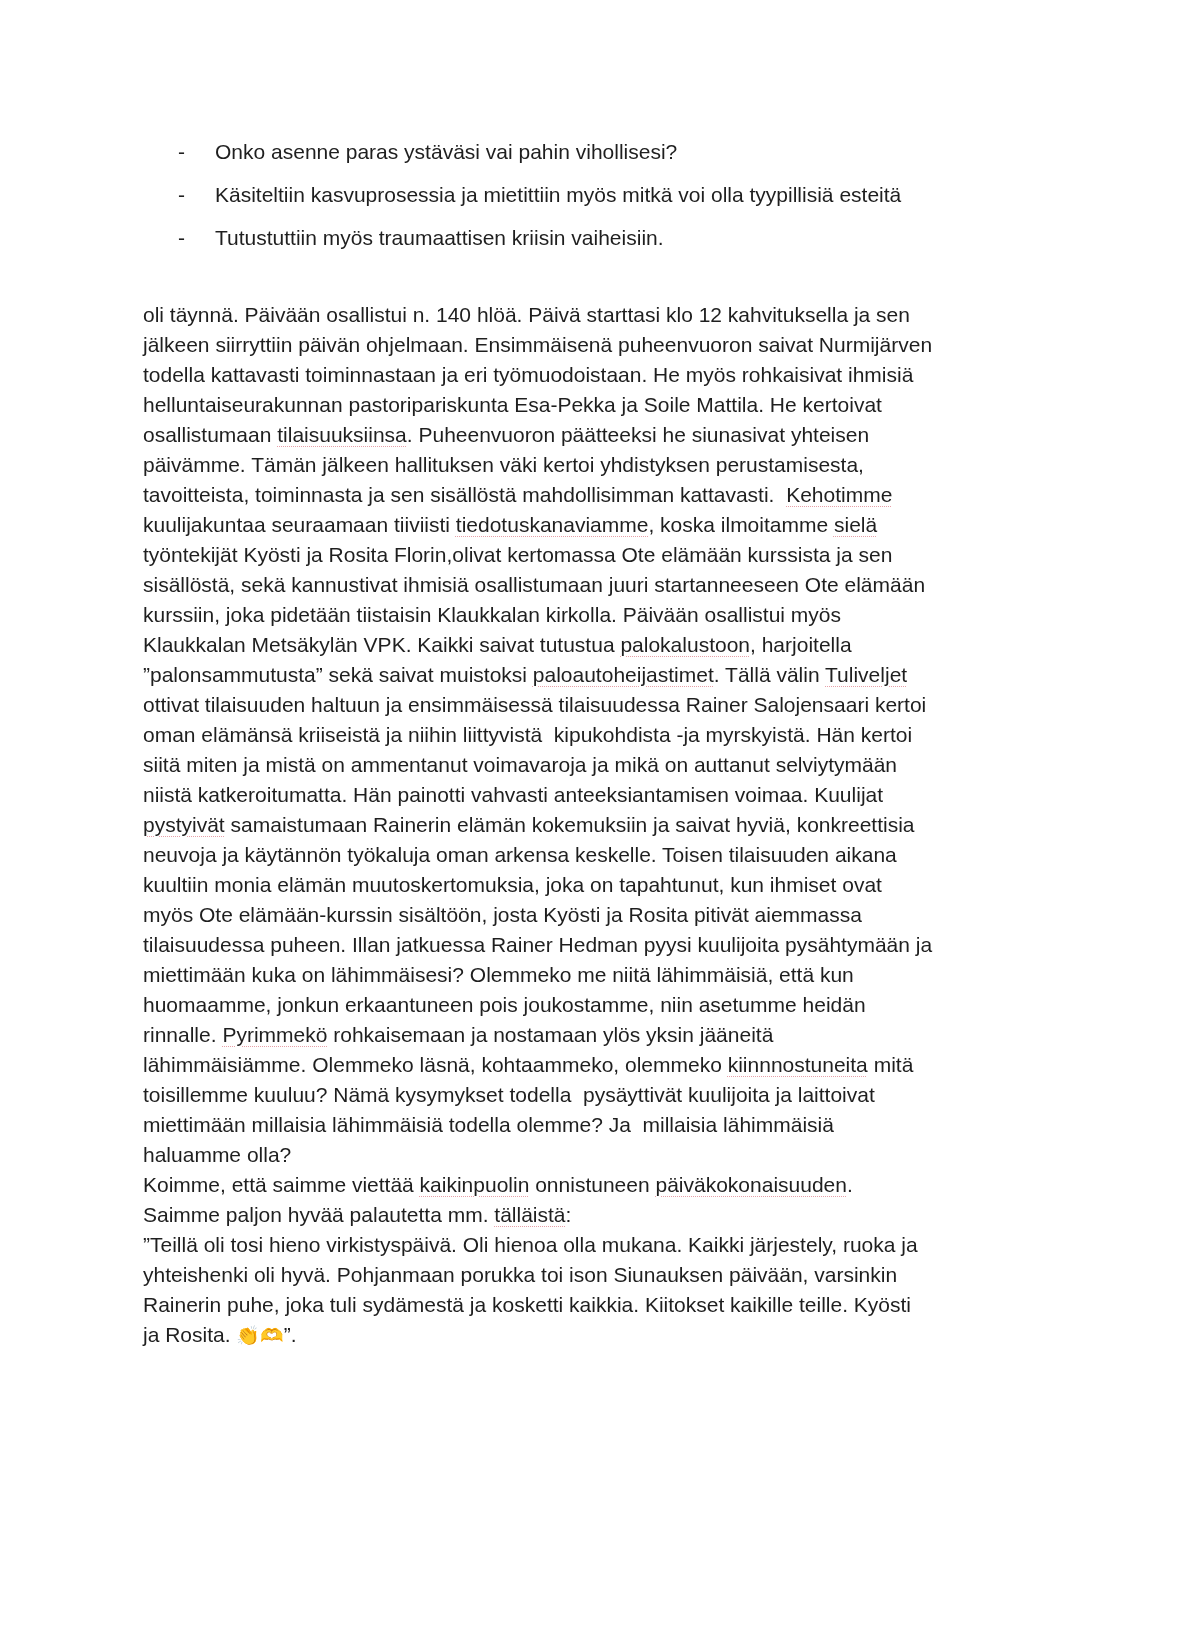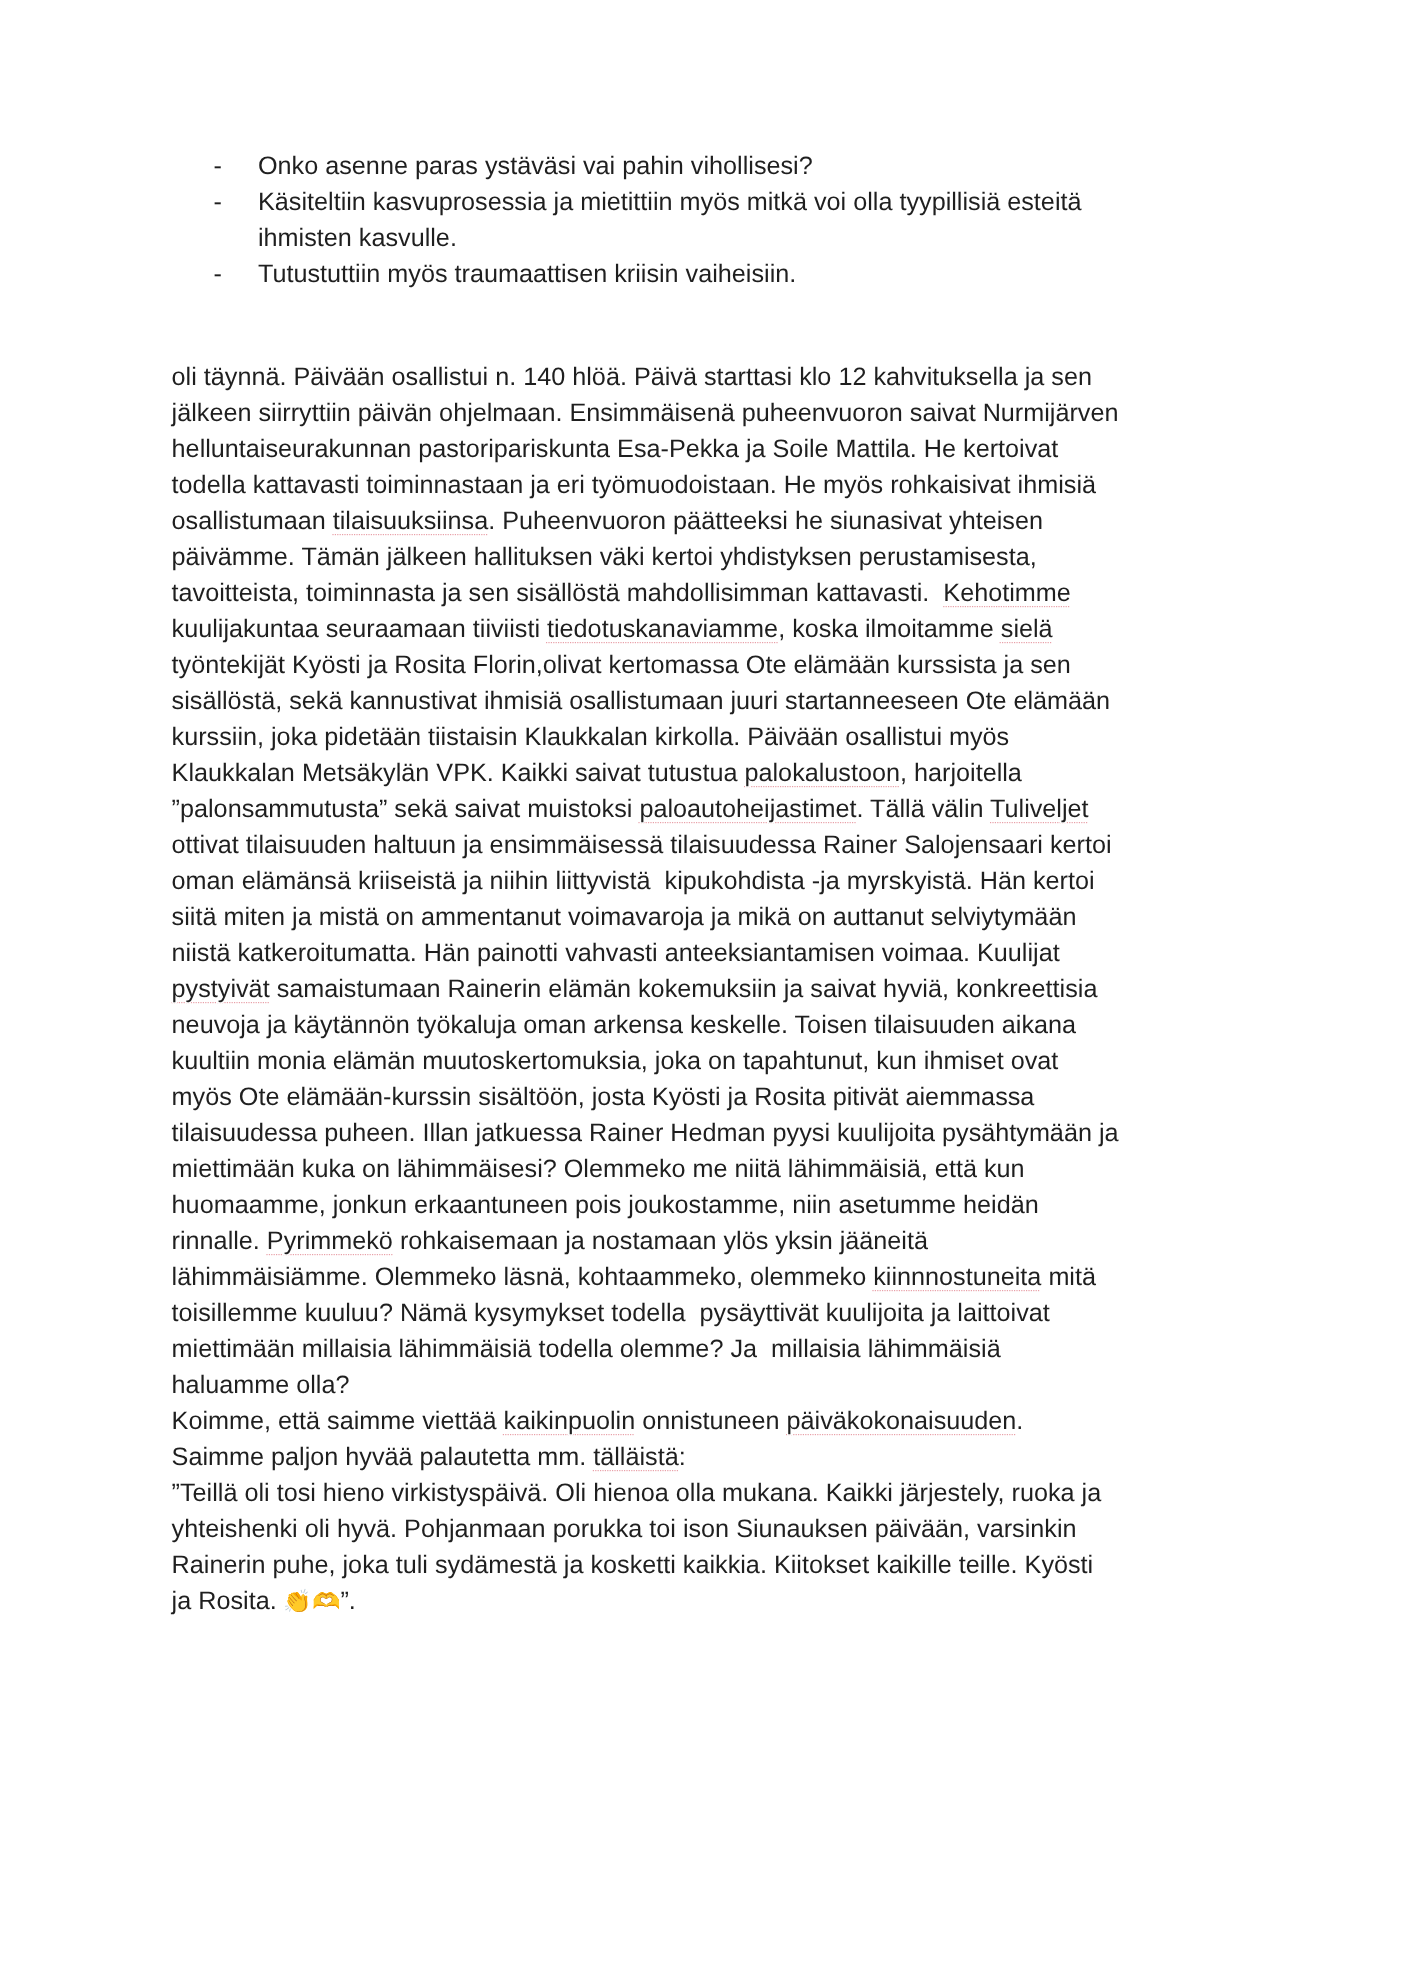--- a/index.html
+++ b/index.html
@@ -35,21 +35,21 @@
       position: relative;
       padding-left: 37px;
       font-size: 21px;
       line-height: 30px;
     }
     .bullet-dash {
       position: absolute;
       left: 0;
       top: 0;
     }
-    .bullet-line { display: block; white-space: nowrap; }
+    .bullet-line { display: block; white-space: nowrap; margin-top: 13px; }
     .body-text {
       position: absolute;
       left: 143px;
       top: 300px;
       width: 920px;
       font-size: 21px;
       line-height: 30px;
     }
     .line {
       display: block;
@@ -71,32 +71,31 @@
 
 <div class="page">
   <ul class="bullets" id="bullets">
       <li class="bullet-item">
         <span class="bullet-dash">-</span>
         <span class="bullet-line">Onko asenne paras ystäväsi vai pahin vihollisesi?</span>
       </li>
       <li class="bullet-item">
         <span class="bullet-dash">-</span>
         <span class="bullet-line">Käsiteltiin kasvuprosessia ja mietittiin myös mitkä voi olla tyypillisiä esteitä</span>
-        <span class="bullet-line">ihmisten kasvulle.</span>
       </li>
       <li class="bullet-item">
         <span class="bullet-dash">-</span>
         <span class="bullet-line">Tutustuttiin myös traumaattisen kriisin vaiheisiin.</span>
       </li>
     </ul>
   <div class="body-text" id="body-text">
       <span class="line"><span>oli täynnä. Päivään osallistui n. 140 hlöä. Päivä starttasi klo 12 kahvituksella ja sen</span></span>
       <span class="line"><span>jälkeen siirryttiin päivän ohjelmaan. Ensimmäisenä puheenvuoron saivat Nurmijärven</span></span>
+      <span class="line"><span>todella kattavasti toiminnastaan ja eri työmuodoistaan. He myös rohkaisivat ihmisiä</span></span>
       <span class="line"><span>helluntaiseurakunnan pastoripariskunta Esa-Pekka ja Soile Mattila. He kertoivat</span></span>
-      <span class="line"><span>todella kattavasti toiminnastaan ja eri työmuodoistaan. He myös rohkaisivat ihmisiä</span></span>
       <span class="line"><span>osallistumaan </span><span class="spell">tilaisuuksiinsa</span><span>. Puheenvuoron päätteeksi he siunasivat yhteisen</span></span>
       <span class="line"><span>päivämme. Tämän jälkeen hallituksen väki kertoi yhdistyksen perustamisesta,</span></span>
       <span class="line"><span>tavoitteista, toiminnasta ja sen sisällöstä mahdollisimman kattavasti.  </span><span class="spell">Kehotimme</span></span>
       <span class="line"><span>kuulijakuntaa seuraamaan tiiviisti </span><span class="spell">tiedotuskanaviamme</span><span>, koska ilmoitamme </span><span class="spell">sielä</span></span>
       <span class="line"><span>työntekijät Kyösti ja Rosita Florin,olivat kertomassa Ote elämään kurssista ja sen</span></span>
       <span class="line"><span>sisällöstä, sekä kannustivat ihmisiä osallistumaan juuri startanneeseen Ote elämään</span></span>
       <span class="line"><span>kurssiin, joka pidetään tiistaisin Klaukkalan kirkolla. Päivään osallistui myös</span></span>
       <span class="line"><span>Klaukkalan Metsäkylän VPK. Kaikki saivat tutustua </span><span class="spell">palokalustoon</span><span>, harjoitella</span></span>
       <span class="line"><span>”palonsammutusta” sekä saivat muistoksi </span><span class="spell">paloautoheijastimet</span><span>. Tällä välin </span><span class="spell">Tuliveljet</span></span>
       <span class="line"><span>ottivat tilaisuuden haltuun ja ensimmäisessä tilaisuudessa Rainer Salojensaari kertoi</span></span>

